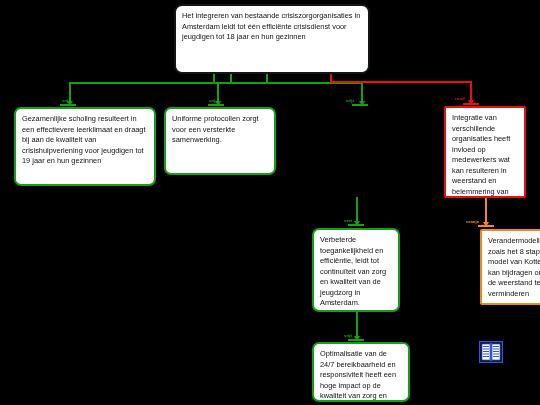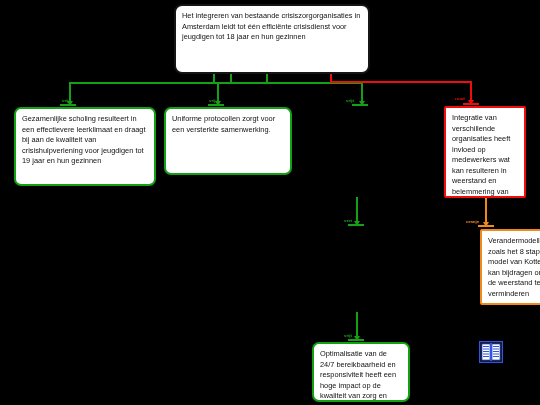--- a/index.html
+++ b/index.html
@@ -128,25 +128,26 @@
 
   <div class="edge" style="left:356px; top:312px; width:2px; height:28px;"></div>
   <div class="arrow" style="left:353.5px; top:336px;"></div>
   <div class="tick" style="left:348px; top:339px; width:16px;"></div>
   <div class="edge-label" style="left:344px; top:333px;">vrijt</div>
 
   <div class="node root" style="left:174px; top:4px; width:196px; height:70px;">Het integreren van bestaande crisiszorgorganisaties in Amsterdam leidt tot één efficiënte crisisdienst voor jeugdigen tot 18 jaar en hun gezinnen</div>
 
   <div class="node green" style="left:14px; top:107px; width:142px; height:79px;">Gezamenlijke scholing resulteert in een effectievere leerklimaat en draagt bij aan de kwaliteit van crisishulpverlening voor jeugdigen tot 19 jaar en hun gezinnen</div>
 
-  <div class="node green" style="left:164px; top:107px; width:128px; height:68px;">Uniforme protocollen zorgt voor een versterkte samenwerking.</div>
+  <div class="node green" style="left:164px; top:107px; width:112px; height:68px;">Uniforme protocollen zorgt voor een versterkte samenwerking.</div>
 
 
   <div class="node red" style="left:444px; top:106px; width:82px; height:92px;">Integratie van verschillende organisaties heeft invloed op medewerkers wat kan resulteren in weerstand en belemmering van het project.</div>
 
+  <div class="node green" style="left:312px; top:228px; width:88px; height:84px;">Verbeterde toegankelijkheid en efficiëntie, leidt tot continuïteit van zorg en kwaliteit van de jeugdzorg in Amsterdam.</div>
 
   <div class="node orange" style="left:444px; top:229px; width:82px; height:76px;margin-left:36px;">Verandermodellen zoals het 8 stappen model van Kotter kan bijdragen om de weerstand te verminderen</div>
 
   <div class="node green" style="left:312px; top:342px; width:98px; height:60px;">Optimalisatie van de 24/7 bereikbaarheid en responsiviteit heeft een hoge impact op de kwaliteit van zorg en toegankelijke zorg</div>
 
   <div class="book-icon">
     <svg width="24" height="22" viewBox="0 0 24 22" xmlns="http://www.w3.org/2000/svg">
       <rect x="0.5" y="0.5" width="23" height="21" fill="#0b0e22" stroke="#3355dd" stroke-width="1.4"></rect>
       <rect x="3" y="3" width="8" height="16" fill="#ffffff" stroke="#3355dd" stroke-width="0.8"></rect>
       <rect x="13" y="3" width="8" height="16" fill="#ffffff" stroke="#3355dd" stroke-width="0.8"></rect>

